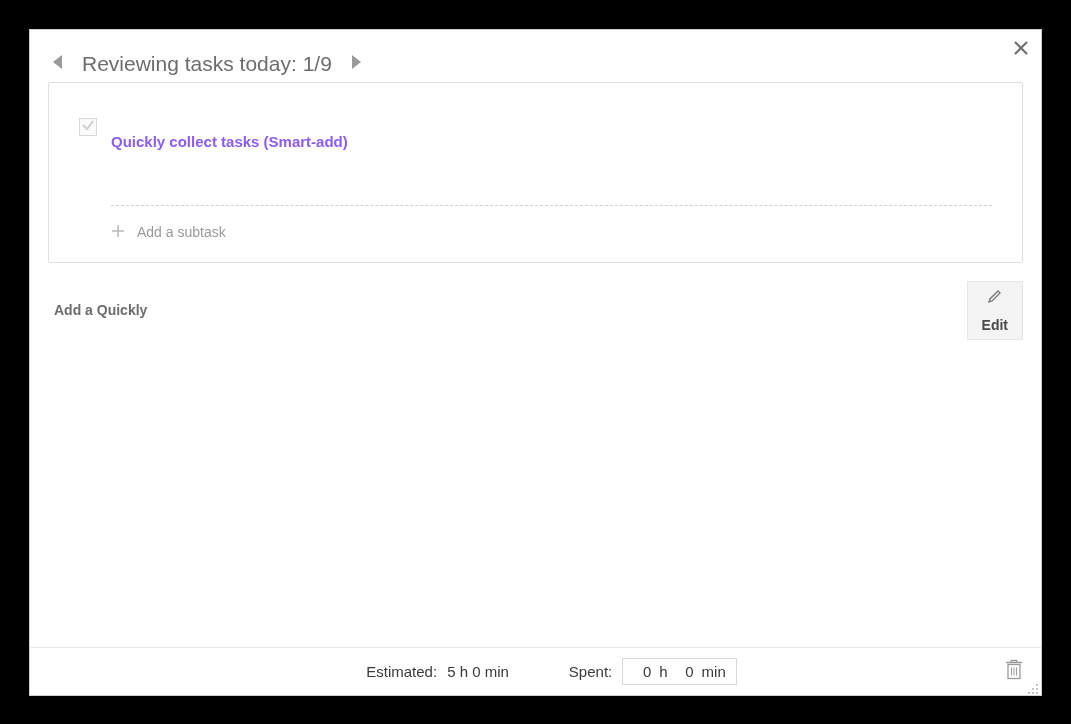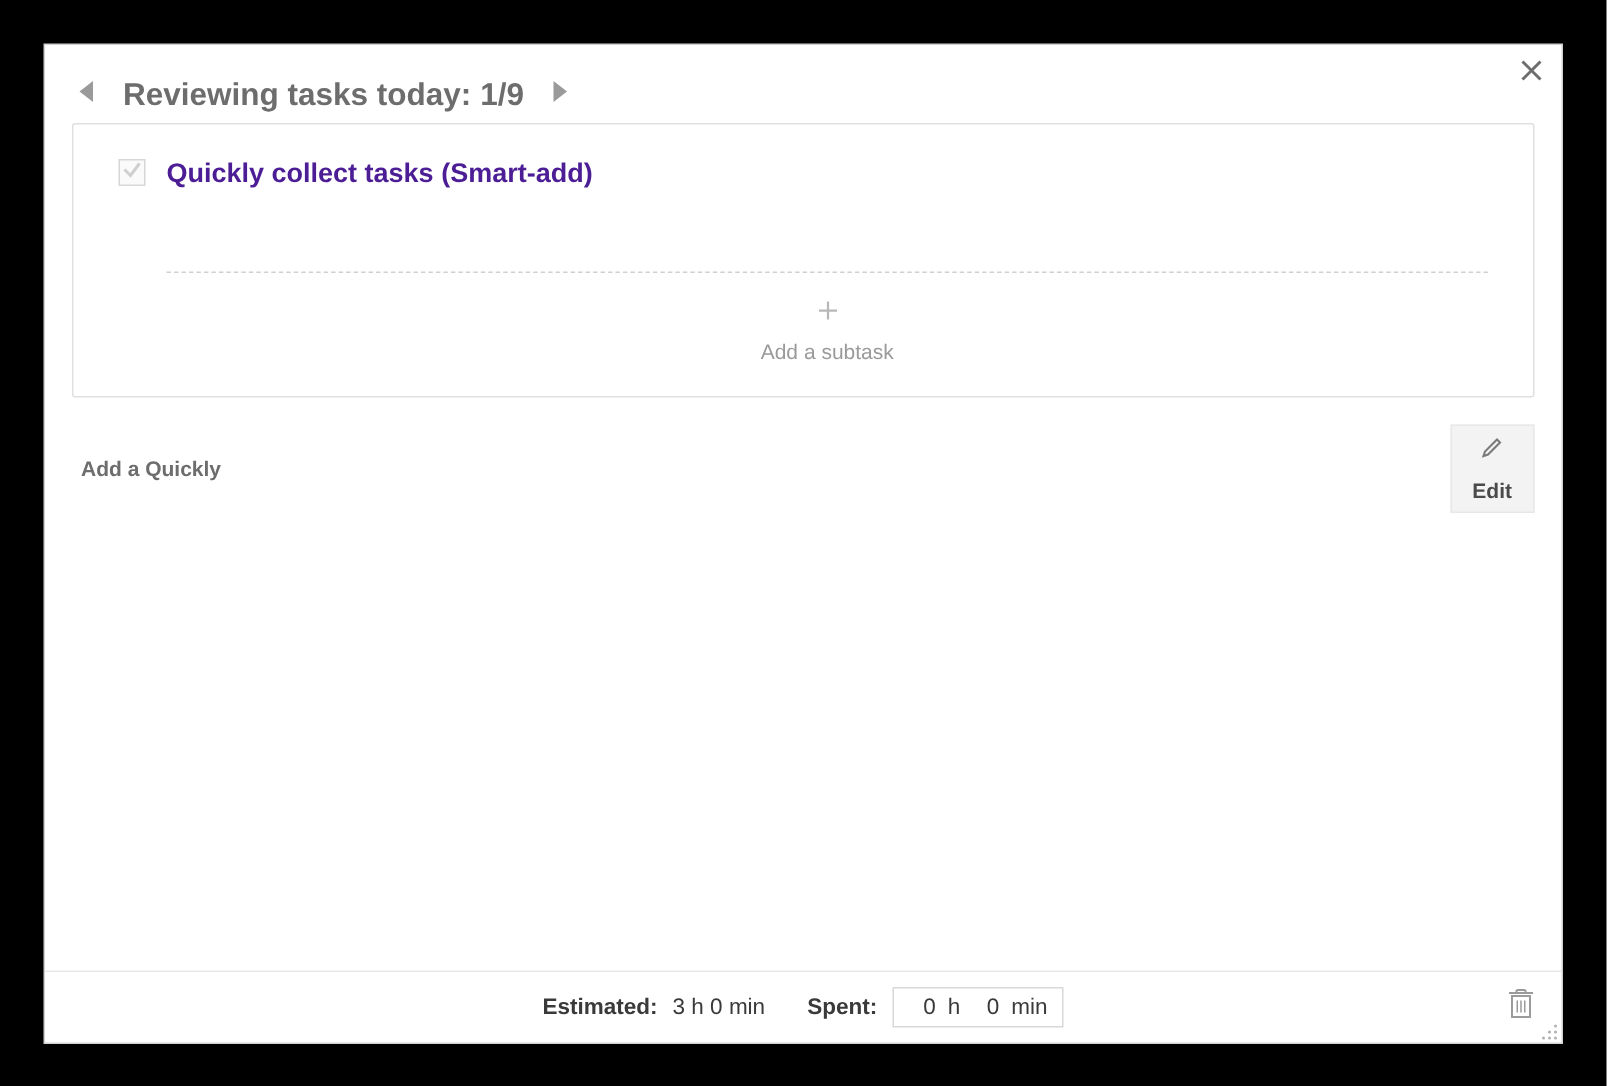--- a/index.html
+++ b/index.html
@@ -49,21 +49,21 @@
     display: flex;
     align-items: center;
     justify-content: center;
     cursor: pointer;
     color: #9a9a9a;
   }
   .nav-arrow svg { width: 18px; height: 18px; }
   .header-title {
     font-size: 21px;
     color: #6d6d6d;
-    font-weight: 700;
+    font-weight: 400;
   }
   .header-index { color: #6d6d6d; }
 
   .meta-row {
     padding: 3px 18px 8px 18px;
     font-size: 13px;
     color: #999;
   }
   .meta-tag { margin-left: 10px; }
 
@@ -84,38 +84,37 @@
     border: 1px solid #d8d8d8;
     background: #fafafa;
     display: flex;
     align-items: center;
     justify-content: center;
     color: #cfcfcf;
     flex-shrink: 0;
   }
   .checkbox svg { width: 14px; height: 14px; }
   .task-title {
-    font-size: 18px;
+    font-size: 15px;
     font-weight: 700;
-    color: #4c1d95;
+    color: #8b5cf6;
+    margin-top: 28px;
   }
   .task-divider {
     margin: 55px 0 18px 32px;
     border: none;
     border-top: 1px dashed #d0d0d0;
   }
   .subtask-row {
     display: flex;
-    align-items: center;
     gap: 12px;
     padding-left: 32px;
     color: #9a9a9a;
     cursor: pointer;
     font-size: 14px;
-    flex-direction: column;
   }
   .plus-icon {
     width: 14px;
     height: 14px;
     display: flex;
     align-items: center;
     justify-content: center;
     color: #b8b8b8;
   }
   .plus-icon svg { width: 14px; height: 14px; }
@@ -153,21 +152,21 @@
     border-top: 1px solid #e8e8e8;
     height: 48px;
     display: flex;
     align-items: center;
     justify-content: center;
     gap: 28px;
     position: relative;
     font-size: 15px;
     color: #3a3a3a;
   }
-  .footer-label { font-weight: 700; }
+  .footer-label { font-weight: 400; margin-left: 32px; }
   .footer-value { font-weight: 400; }
   .spent-box {
     border: 1px solid #d8d8d8;
     padding: 4px 10px;
     display: flex;
     align-items: center;
     gap: 8px;
     background: #fff;
   }
   .spent-num {
@@ -269,21 +268,21 @@
       </span>
       <span>Edit</span>
     </div>
   </div>
 
   <div class="spacer"></div>
 
   <div class="footer">
     <div class="est-group">
       <span class="footer-label">Estimated:</span>
-      <span class="footer-value">3 h 0 min</span>
+      <span class="footer-value">5 h 0 min</span>
     </div>
     <div class="spent-group">
       <span class="footer-label">Spent:</span>
       <div class="spent-box">
         <span class="spent-num">0</span>
         <span class="spent-unit">h</span>
         <span class="spent-num">0</span>
         <span class="spent-unit">min</span>
       </div>
     </div>

